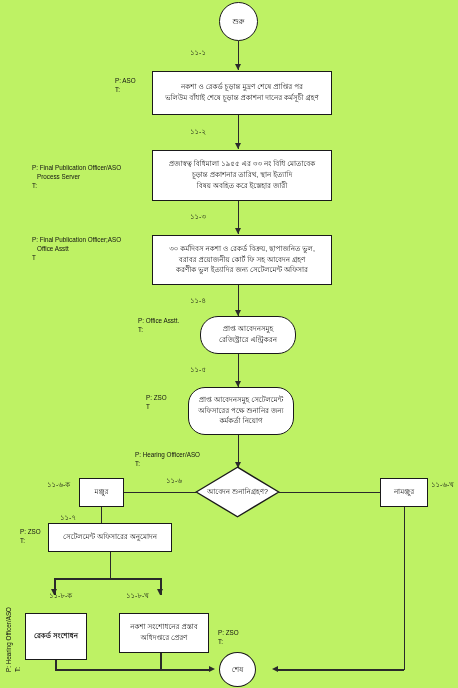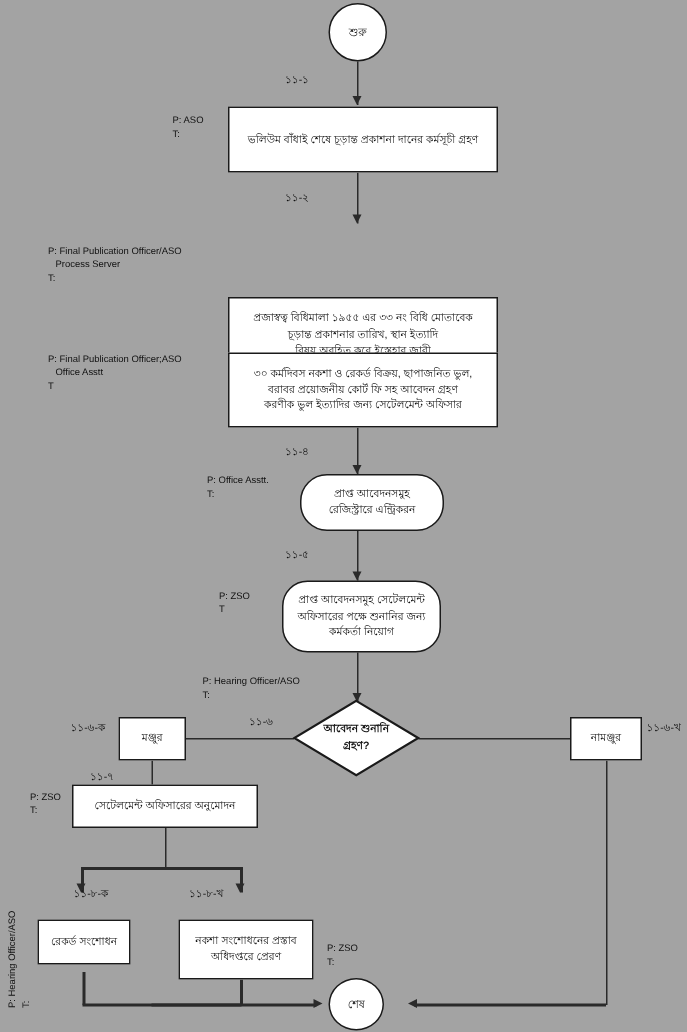--- a/index.html
+++ b/index.html
@@ -9,21 +9,21 @@
     background: #ffffff;
   }
   body {
     font-family: "Liberation Sans", sans-serif;
     color: #000000;
   }
   #canvas {
     position: relative;
     width: 458px;
     height: 688px;
-    background: #a3a3a3;
+    background: #bef264;
     overflow: hidden;
   }
   
   .node {
     position: absolute;
     box-sizing: border-box;
     border: 1.4px solid #1a1a1a;
     background: #ffffff;
     display: flex;
     flex-direction: column;
@@ -53,29 +53,28 @@
   .diamond-wrap {
     position: absolute;
     z-index: 4;
   }
   .diamond-wrap svg { display: block; }
   .diamond-text {
     position: absolute;
     left: 0; top: 0;
     width: 100%; height: 100%;
     display: flex;
-    flex-direction: column;
+    flex-direction: row;
     align-items: center;
     justify-content: center;
     text-align: center;
     font-size: 7.1px;
     line-height: 1.5;
     color: #111111;
     pointer-events: none;
-    font-weight: bold;
   }
   .diamond-text span { display: block; white-space: nowrap; }
 
   
   .vline, .hline {
     position: absolute;
     background: #2a2a2a;
     z-index: 1;
   }
   .vline { width: 1.5px; }
@@ -141,33 +140,34 @@
 
   <div class="vline" style="left:237.5px; top:41px; height:29px;"></div>
   <div class="arrowhead arrow-down" style="left:234.5px; top:64px;"></div>
   <div class="step-label" style="left:190px; top:47px;">১১-১</div>
 
   <div class="role-label" style="left:115px; top:76px;">
     <div>P: ASO</div>
     <div>T:</div>
   </div>
   <div class="node" style="left:152px; top:71px; width:180px; height:44px;">
+    <span>নকশা ও রেকর্ড চূড়ান্ত মুদ্রণ শেষে প্রাপ্তির পর</span>
     <span>ভলিউম বাঁধাই শেষে চূড়ান্ত প্রকাশনা দানের কর্মসূচী গ্রহণ</span>
   </div>
 
   <div class="vline" style="left:237.5px; top:115px; height:34px;"></div>
   <div class="arrowhead arrow-down" style="left:234.5px; top:143px;"></div>
   <div class="step-label" style="left:190px; top:126px;">১১-২</div>
 
   <div class="role-label" style="left:32px; top:163px;">
     <div>P: Final Publication Officer/ASO</div>
     <div class="indent">Process Server</div>
     <div>T:</div>
   </div>
-  <div class="node" style="left:152px; top:150px; width:180px; height:51px;margin-top:48px;">
+  <div class="node" style="left:152px; top:150px; width:180px; height:51px;">
     <span>প্রজাস্বত্ব বিধিমালা ১৯৫৫ এর ৩৩ নং বিধি মোতাবেক</span>
     <span>চূড়ান্ত প্রকাশনার তারিখ, স্থান ইত্যাদি</span>
     <span>বিষয় অবহিত করে ইস্তেহার জারী</span>
   </div>
 
   <div class="vline" style="left:237.5px; top:201px; height:33px;"></div>
   <div class="arrowhead arrow-down" style="left:234.5px; top:228px;"></div>
   <div class="step-label" style="left:190px; top:211px;">১১-৩</div>
 
   <div class="role-label" style="left:32px; top:235px;">
@@ -260,21 +260,21 @@
   <div class="arrowhead arrow-down" style="left:157px; top:589px;"></div>
 
   <div class="step-label" style="left:49px; top:590px;">১১-৮-ক</div>
   <div class="step-label" style="left:126px; top:590px;">১১-৮-খ</div>
 
   <div class="role-rot" style="left:4px; top:672px;">
     <div>P: Hearing Officer/ASO</div>
     <div>T:</div>
   </div>
 
-  <div class="node" style="left:25px; top:613px; width:62px; height:30px;">
+  <div class="node" style="left:25px; top:613px; width:62px; height:47px;font-weight:bold;">
     <span>রেকর্ড সংশোধন</span>
   </div>
 
   <div class="node" style="left:119px; top:613px; width:90px; height:40px;">
     <span>নকশা  সংশোধনের প্রস্তাব</span>
     <span>অধিদপ্তরে প্রেরণ</span>
   </div>
   <div class="role-label" style="left:218px; top:628px;">
     <div>P: ZSO</div>
     <div>T:</div>

